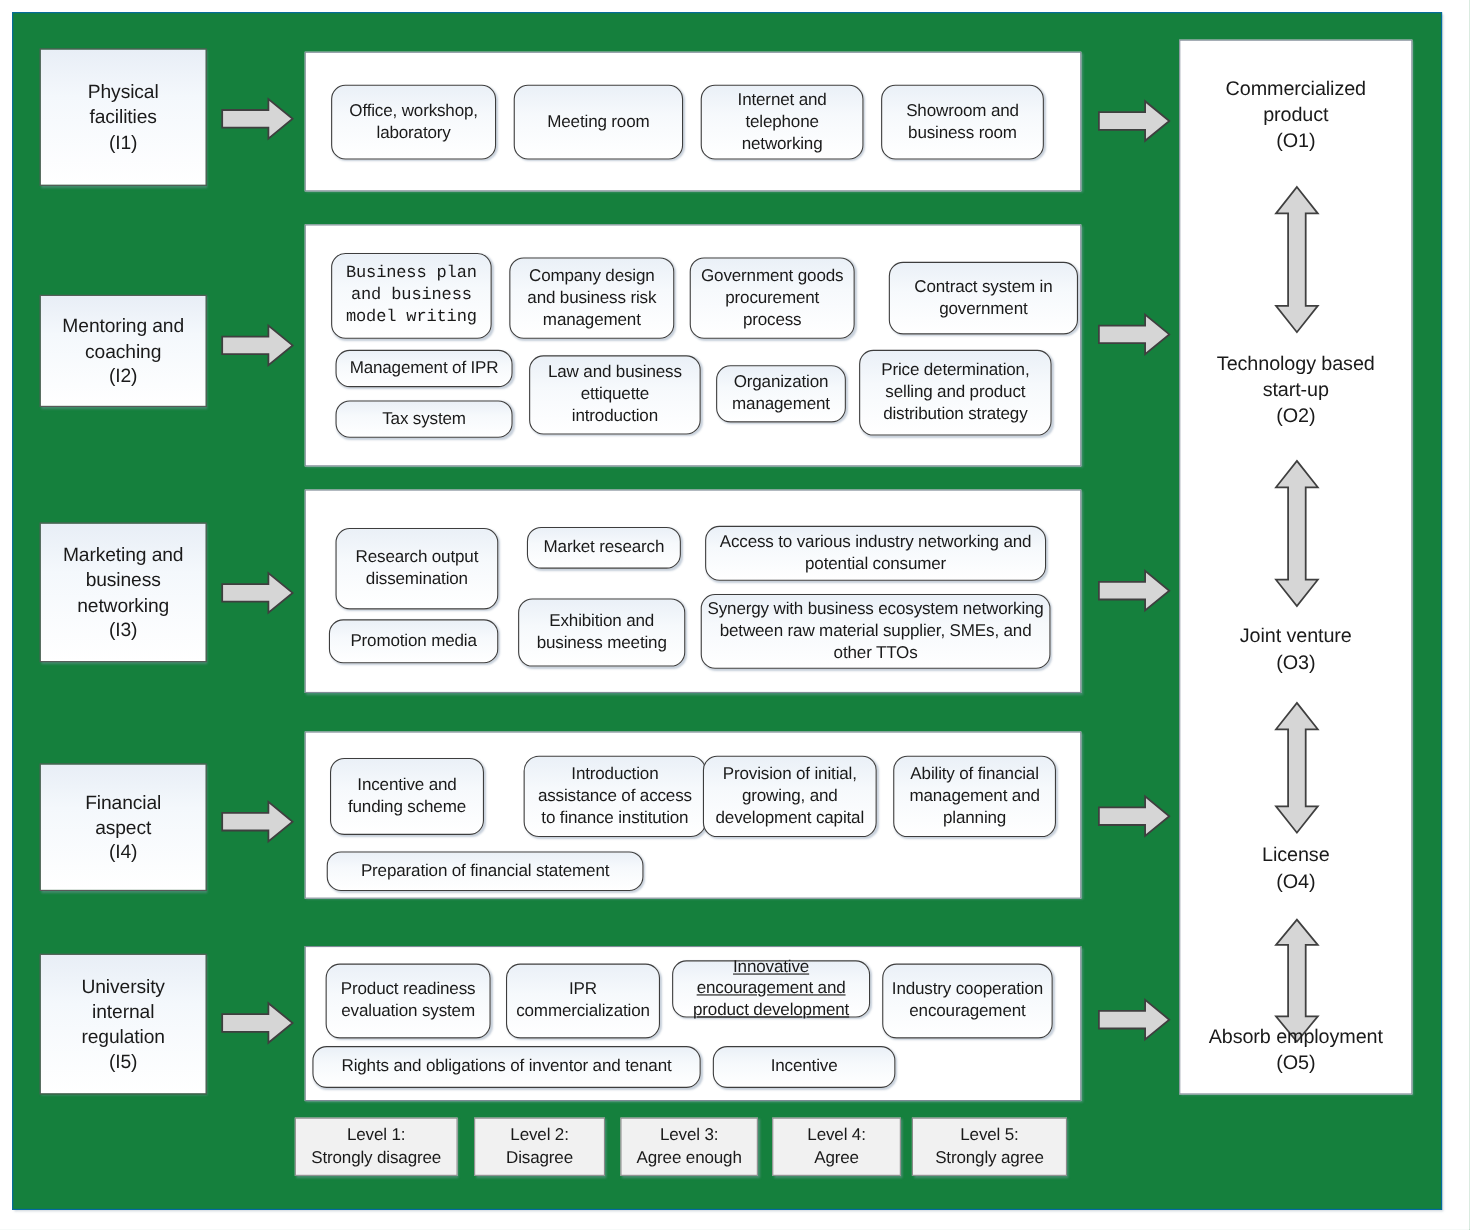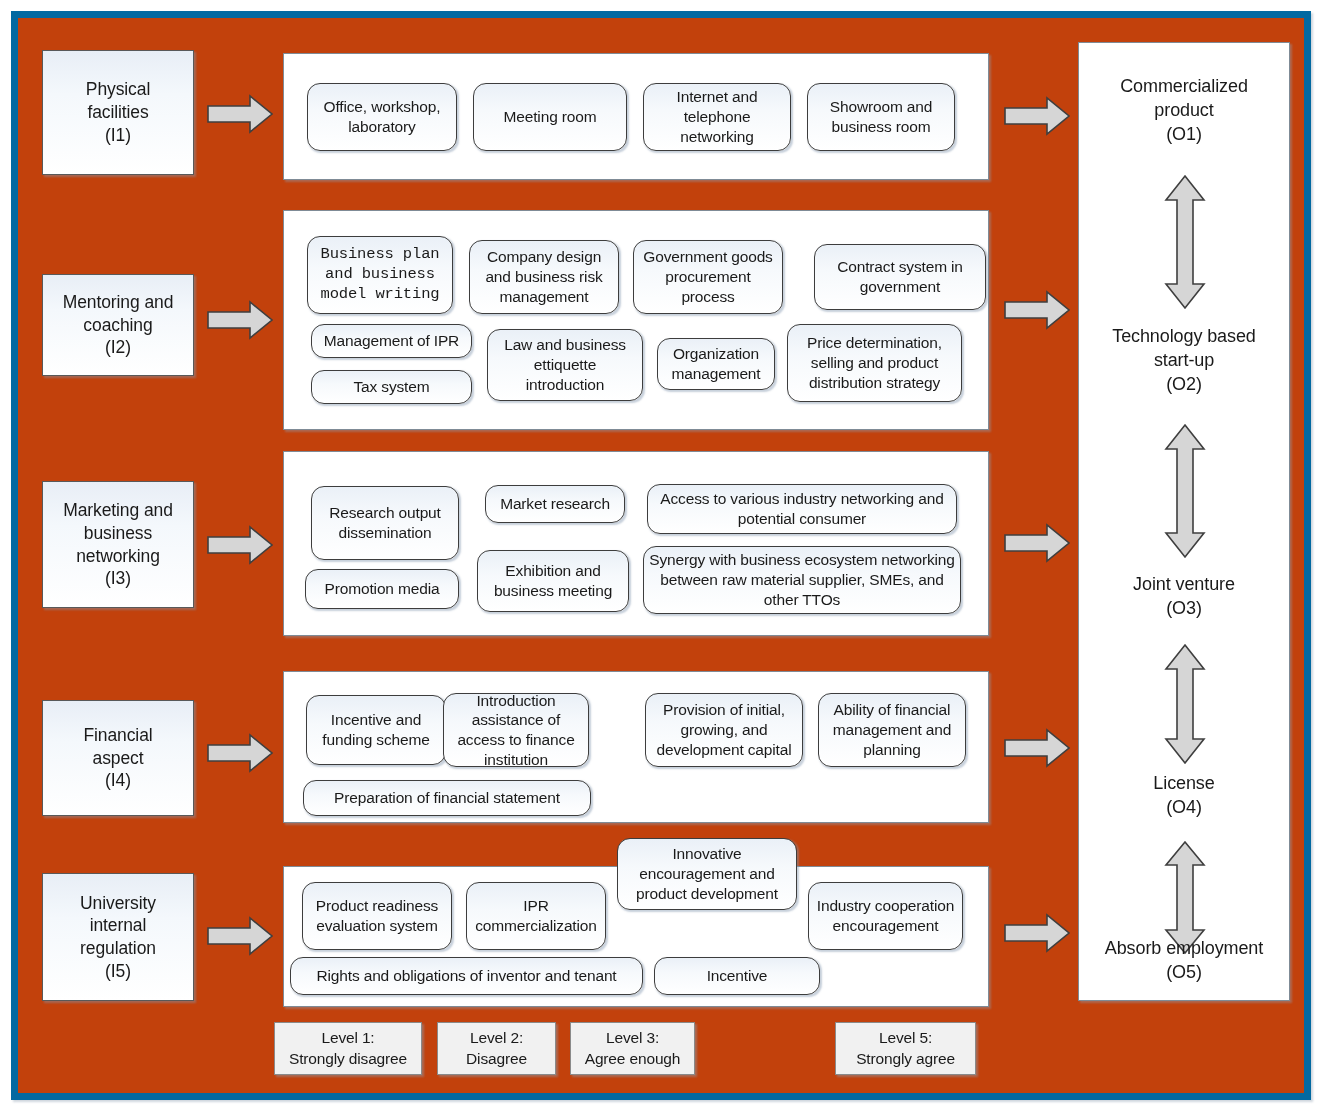--- a/index.html
+++ b/index.html
@@ -10,23 +10,23 @@
     width: 1336px; height: 1118px;
     font-family: "Liberation Sans", sans-serif;
     color: #1a1a1a;
     overflow: hidden;
   }
 
   #frame {
     position: absolute;
     left: 11px; top: 11px;
     width: 1300px; height: 1089px;
-    border: 7px solid #0369a1;
-    box-sizing: border-box;
-    background: #c2410c;
+    border: 1px solid #0369a1;
+    box-sizing: border-box;
+    background: #15803d;
     box-shadow: 2px 2px 2px rgba(120,140,160,0.35);
   }
 
   
   .inputbox {
     position: absolute;
     box-sizing: border-box;
     border: 1px solid #595959;
     background: linear-gradient(180deg,#e8eef6 0%, #f4f8fc 35%, #ffffff 100%);
     box-shadow: 1.5px 1.5px 2px rgba(130,150,175,0.45);
@@ -232,21 +232,21 @@
   <div class="arrow-right" style="left:188px; top:715px; width:68px; height:40px;">
     <svg width="68" height="40" viewBox="0 0 68 40">
       <path d="M2,12 L44,12 L44,2 L66,20 L44,38 L44,28 L2,28 Z" fill="#d6d6d6" stroke="#3f3f3f" stroke-width="1.6" stroke-linejoin="miter"></path>
     </svg>
   </div>
 
   <div class="group" style="left:265px; top:653px; width:706px; height:152px;"></div>
   <div class="pill" style="left:288px; top:677px; width:140px; height:70px;">
     <span>Incentive and funding scheme</span>
   </div>
-  <div class="pill" style="left:425px; top:675px; width:146px; height:74px;">
+  <div class="pill" style="left:464px; top:675px; width:166px; height:74px;border-radius:14px;">
     <span>Introduction assistance of access to finance institution</span>
   </div>
   <div class="pill" style="left:627px; top:675px; width:158px; height:74px;">
     <span>Provision of initial, growing, and development capital</span>
   </div>
   <div class="pill" style="left:800px; top:675px; width:148px; height:74px;">
     <span>Ability of financial management and planning</span>
   </div>
   <div class="pill" style="left:285px; top:762px; width:288px; height:36px;">
     <span>Preparation of financial statement</span>
@@ -273,21 +273,21 @@
     </svg>
   </div>
 
   <div class="group" style="left:265px; top:848px; width:706px; height:141px;"></div>
   <div class="pill" style="left:284px; top:864px; width:150px; height:68px;">
     <span>Product readiness evaluation system</span>
   </div>
   <div class="pill" style="left:448px; top:864px; width:140px; height:68px;">
     <span>IPR commercialization</span>
   </div>
-  <div class="pill" style="left:599px; top:820px; width:180px; height:72px;">
+  <div class="pill" style="left:599px; top:861px; width:180px; height:52px;text-decoration:underline;">
     <span>Innovative encouragement and product development</span>
   </div>
   <div class="pill" style="left:790px; top:864px; width:155px; height:68px;">
     <span>Industry cooperation encouragement</span>
   </div>
   <div class="pill" style="left:272px; top:939px; width:353px; height:38px;">
     <span>Rights and obligations of inventor and tenant</span>
   </div>
   <div class="pill" style="left:636px; top:939px; width:166px; height:38px;">
     <span>Incentive</span>
@@ -364,20 +364,26 @@
       <div>Level 2:</div>
       <div>Disagree</div>
     </div>
   </div>
   <div class="legendbox" style="left:552px; top:1004px; width:125px; height:53px;">
     <div>
       <div>Level 3:</div>
       <div>Agree enough</div>
     </div>
   </div>
+  <div class="legendbox" style="left:690px; top:1004px; width:117px; height:53px;">
+    <div>
+      <div>Level 4:</div>
+      <div>Agree</div>
+    </div>
+  </div>
   <div class="legendbox" style="left:817px; top:1004px; width:141px; height:53px;">
     <div>
       <div>Level 5:</div>
       <div>Strongly agree</div>
     </div>
   </div>
 
 </div>
 
 </body></html>

